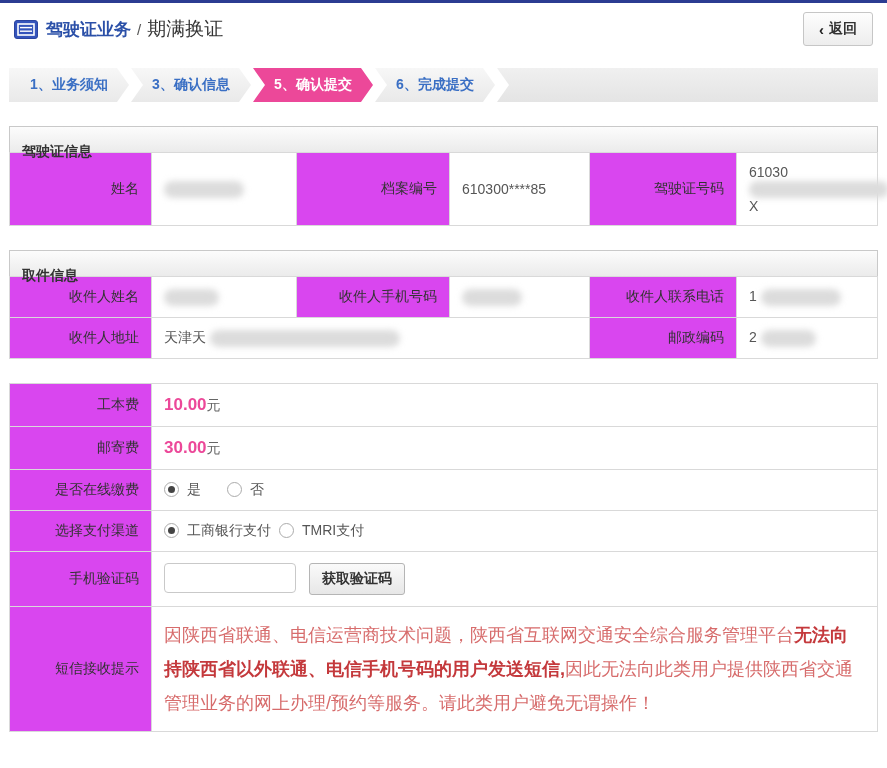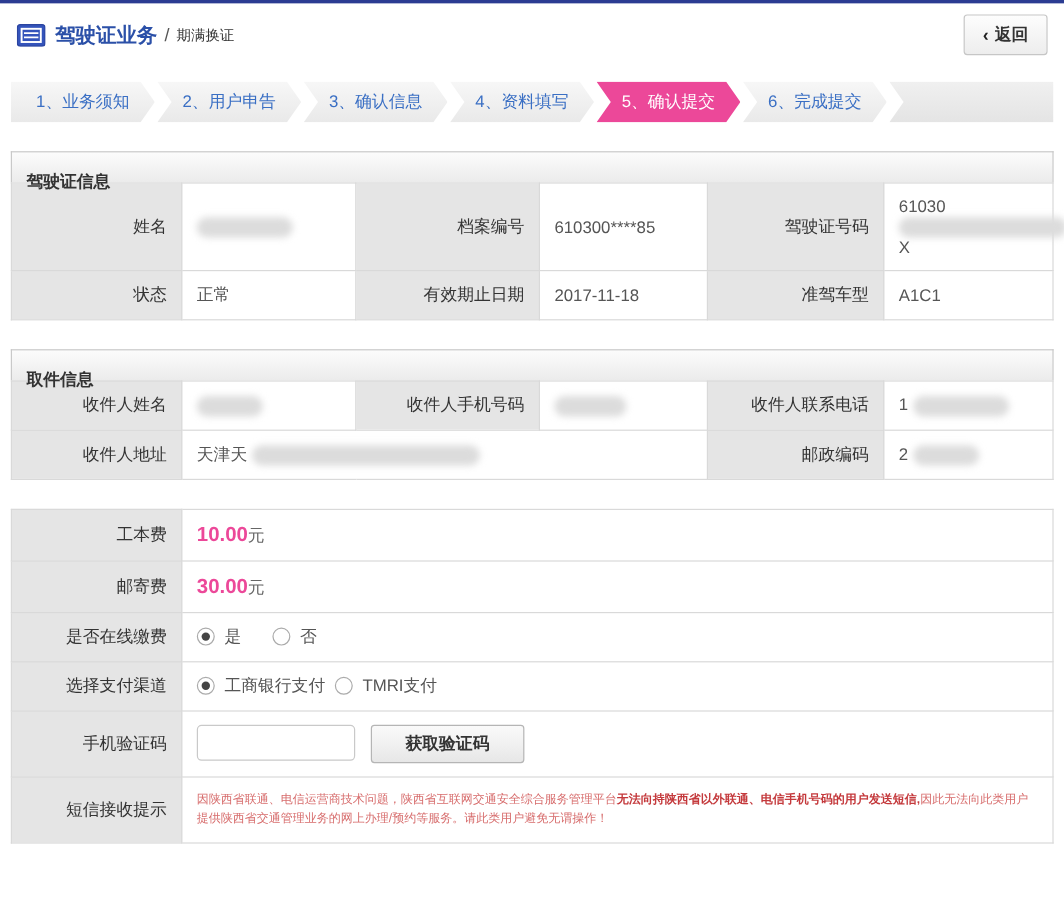--- a/index.html
+++ b/index.html
@@ -7,64 +7,64 @@
     font-family: "Liberation Sans", "DejaVu Sans", sans-serif; color: #333; font-size: 14px; }
 
   .top-line { height: 3px; background: #2b3c92; }
 
   
   .page-header { height: 52px; display: flex; align-items: center; justify-content: space-between; padding: 0 14px; background: #fff; }
   .title-group { display: flex; align-items: center; }
   .doc-icon { width: 24px; height: 19px; margin-right: 8px; flex: 0 0 auto; }
   .title-main { color: #2b50a8; font-weight: bold; font-size: 17px; }
   .title-divider { color: #555; font-size: 15px; margin: 0 6px; }
-  .title-sub { color: #333; font-size: 12px; }
+  .title-sub { color: #333; font-size: 19px; }
   .back-btn { display: inline-flex; align-items: center; gap: 5px; border: 1px solid #c6c6c6; border-radius: 3px;
     background: linear-gradient(#fdfdfd, #ededed); padding: 7px 15px; font-size: 14px; font-weight: bold; color: #333; cursor: pointer; }
   .back-chevron { font-weight: bold; color: #222; font-size: 15px; line-height: 1; }
 
   
   .steps { display: flex; height: 34px; margin: 13px 9px 0 9px; }
   .step { flex: 0 0 120px; display: flex; align-items: center; justify-content: center;
-    background: linear-gradient(#f7f7f7, #e9e9e9); color: #3a6fc4; font-weight: normal; font-size: 14px;
+    background: linear-gradient(#f7f7f7, #e9e9e9); color: #3a6fc4; font-weight: bold; font-size: 14px;
     clip-path: polygon(12px 50%, 0 0, calc(100% - 12px) 0, 100% 50%, calc(100% - 12px) 100%, 0 100%);
     margin-right: 2px; cursor: pointer; }
   .step.first { clip-path: polygon(0 0, calc(100% - 12px) 0, 100% 50%, calc(100% - 12px) 100%, 0 100%); }
   .step.active { background: #ec4899; color: #fff; }
   .step-filler { flex: 1; background: linear-gradient(#f0f0f0, #e4e4e4);
     clip-path: polygon(12px 50%, 0 0, 100% 0, 100% 100%, 0 100%); }
 
   
   .section { margin: 24px 9px 0 9px; }
   .section-hd { height: 26px; line-height: 25px; padding: 12px 12px; font-weight: bold; font-size: 14px; color: #333;
     background: linear-gradient(#fcfcfc, #ebebeb); border: 1px solid #c9c9c9; border-bottom: none; }
   table.info-table { width: 100%; border-collapse: collapse; table-layout: fixed; }
   table.info-table td { border: 1px solid #d9d9d9; padding: 11px 12px; font-size: 14px; vertical-align: middle; }
-  td.lbl { background: #e5e5e5; text-align: right; color: #333; }
+  td.lbl { background: #d946ef; text-align: right; color: #333; }
   td.val { background: #fff; color: #555; }
 
   .blur { display: inline-block; vertical-align: middle; height: 17px; border-radius: 9px; background: #dcdcdc; filter: blur(3px); }
   .w55 { width: 55px; } .w60 { width: 60px; } .w80 { width: 80px; } .w140 { width: 140px; } .w190 { width: 190px; }
 
   .amount { color: #ec4899; font-weight: bold; font-size: 17px; }
   .unit { color: #666; font-size: 14px; }
 
   
   .radio-group { display: flex; align-items: center; gap: 26px; }
   .radio-opt { display: inline-flex; align-items: center; gap: 8px; cursor: pointer; }
   .radio { width: 15px; height: 15px; border: 1px solid #ababab; border-radius: 50%; background: #fff; position: relative; flex: 0 0 auto; }
   .radio.checked::after { content: ""; position: absolute; left: 3px; top: 3px; width: 7px; height: 7px; background: #444; border-radius: 50%; }
 
   .code-input { width: 132px; height: 30px; border: 1px solid #c9c9c9; border-radius: 4px; padding: 0 8px; font-size: 14px;
     font-family: "Liberation Sans", "DejaVu Sans", sans-serif; }
-  .code-btn { height: 32px; margin-left: 9px; padding: 0 28px; border: 1px solid #b5b5b5; border-radius: 3px;
+  .code-btn { height: 32px; margin-left: 9px; padding: 0 12px; border: 1px solid #b5b5b5; border-radius: 3px;
     background: linear-gradient(#fafafa, #e7e7e7); font-size: 14px; font-weight: bold; color: #333; cursor: pointer;
     font-family: "Liberation Sans", "DejaVu Sans", sans-serif; }
 
-  .notice { line-height: 16px; font-size: 10px; color: #d76c6c; }
+  .notice { line-height: 34px; font-size: 18px; color: #d76c6c; }
   .notice b { color: #c4393c; }
 </style>
 </head>
 <body>
 
 <div class="top-line"></div>
 
 <div class="page-header">
   <div class="title-group">
     <svg class="doc-icon" viewBox="0 0 24 19">
@@ -78,23 +78,21 @@
     <span class="title-sub">期满换证</span>
   </div>
   <button class="back-btn">
     <span class="back-chevron">‹</span>
     <span>返回</span>
   </button>
 </div>
 
 <div class="steps">
   <div class="step first">1、业务须知</div>
-  <div class="step">2、用户申告</div>
   <div class="step">3、确认信息</div>
-  <div class="step">4、资料填写</div>
   <div class="step active">5、确认提交</div>
   <div class="step">6、完成提交</div>
   <div class="step-filler"></div>
 </div>
 
 <div class="section">
   <div class="section-hd">驾驶证信息</div>
   <table class="info-table">
     <colgroup>
         <col style="width:142px">
@@ -110,28 +108,20 @@
       <td class="val"><span class="blur w80"></span></td>
       <td class="lbl">档案编号</td>
       <td class="val">610300****85</td>
       <td class="lbl">驾驶证号码</td>
       <td class="val">
         <span>61030</span>
         <span class="blur w140"></span>
         <span>X</span>
       </td>
     </tr>
-    <tr>
-      <td class="lbl">状态</td>
-      <td class="val">正常</td>
-      <td class="lbl">有效期止日期</td>
-      <td class="val">2017-11-18</td>
-      <td class="lbl">准驾车型</td>
-      <td class="val">A1C1</td>
-    </tr>
   </tbody>
     </table>
 </div>
 
 <div class="section">
   <div class="section-hd">取件信息</div>
   <table class="info-table">
     <colgroup>
         <col style="width:142px">
         <col style="width:145px">

